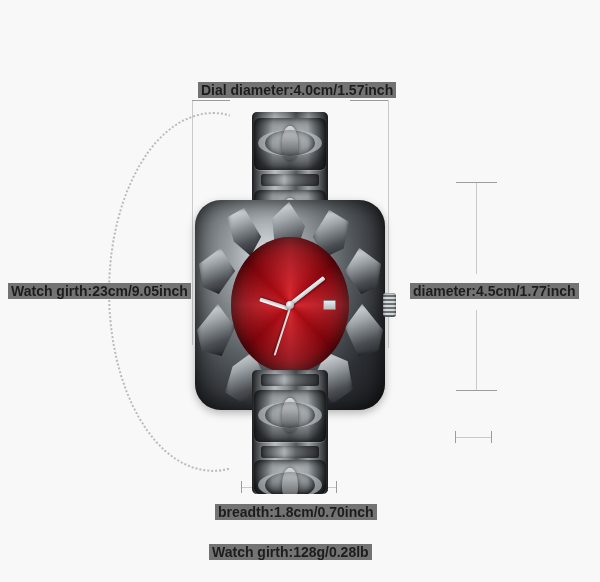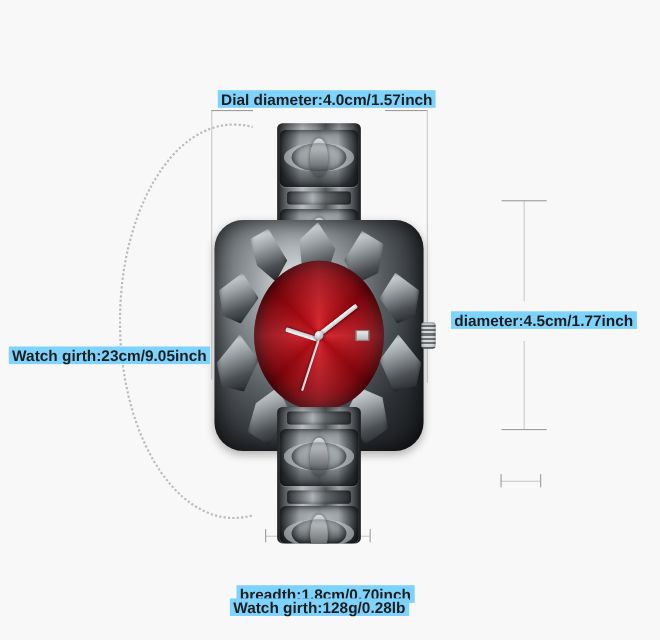--- a/index.html
+++ b/index.html
@@ -37,21 +37,21 @@
   .tick-v { position:absolute; width:1px; background:#9a9d9c; }
   .tick-h { position:absolute; height:1px; background:#9a9d9c; }
 
   
   .mlabel {
     position:absolute;
     font-size:13.5px;
     font-weight:bold;
     color:#1d1d1d;
     white-space:nowrap;
-    background:#7dd3fc;
+    background:#737373;
     padding:0 3px;
   }
   .mlabel.big { font-size:14px; }
 
   
   .girth-arc {
     position:absolute;
     left:108px; top:112px;
     width:210px; height:360px;
     border:2px dotted #b9bcbb;
@@ -237,22 +237,22 @@
     <div class="band band-bot">
       <div class="spacer" style="top:4px;"></div>
       <div class="link" style="top:20px;"></div>
       <div class="spacer" style="top:76px;"></div>
       <div class="link" style="top:90px; height:34px;"></div>
     </div>
   </div>
 
   <div class="mlabel big" style="left:198px; top:82px;">Dial diameter:4.0cm/1.57inch</div>
 
-  <div class="mlabel big" style="left:8px; top:283px;margin-top:32px;">Watch girth:23cm/9.05inch</div>
+  <div class="mlabel big" style="left:8px; top:283px;">Watch girth:23cm/9.05inch</div>
 
   <div class="mlabel big" style="left:410px; top:283px;">diameter:4.5cm/1.77inch</div>
 
 
-  <div class="mlabel big" style="left:215px; top:532px;text-align:right;">breadth:1.8cm/0.70inch</div>
+  <div class="mlabel big" style="left:215px; top:504px;text-align:right;">breadth:1.8cm/0.70inch</div>
 
   <div class="mlabel big" style="left:209px; top:544px;">Watch girth:128g/0.28lb</div>
 
 </div>
 
 </body></html>

